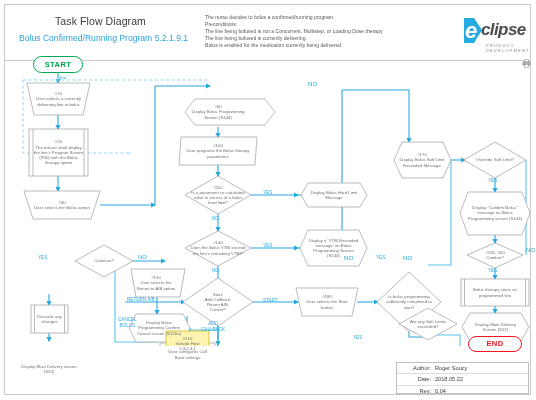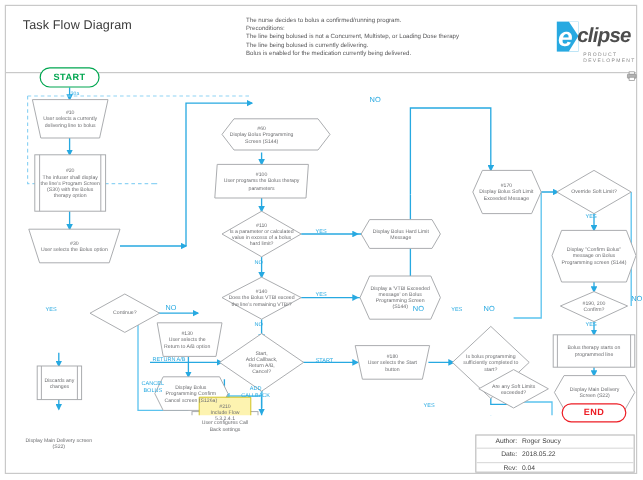--- a/index.html
+++ b/index.html
@@ -38,20 +38,21 @@
   }
   #title-block {
     position: absolute;
     left: 14px; top: 10px;
     width: 210px;
   }
   #title-main {
     font-size: 10.5px;
     color: #3a3a3a;
     letter-spacing: .1px;
+    margin-left: 36px;
   }
   #title-sub {
     font-size: 8.6px;
     color: #2da3e0;
     margin-top: 6px;
   }
   #title-dev {
     font-size: 7.2px;
     color: #6a6a6a;
     margin-top: 6px;
@@ -193,20 +194,21 @@
 </style>
 </head>
 <body>
 
 <div id="page">
   <div id="sheet"></div>
 
   <div id="header-band">
     <div id="title-block">
       <div id="title-main">Task Flow Diagram</div>
+      <div id="title-sub">Bolus Confirmed/Running Program 5.2.1.9.1</div>
     </div>
 
     <div id="precond">
       <div>The nurse decides to bolus a confirmed/running program.</div>
       <div>Preconditions:</div>
       <div>The line being bolused is not a Concurrent, Multistep, or Loading Dose therapy</div>
       <div>The line being bolused is currently delivering.</div>
       <div>Bolus is enabled for the medication currently being delivered.</div>
     </div>
 

